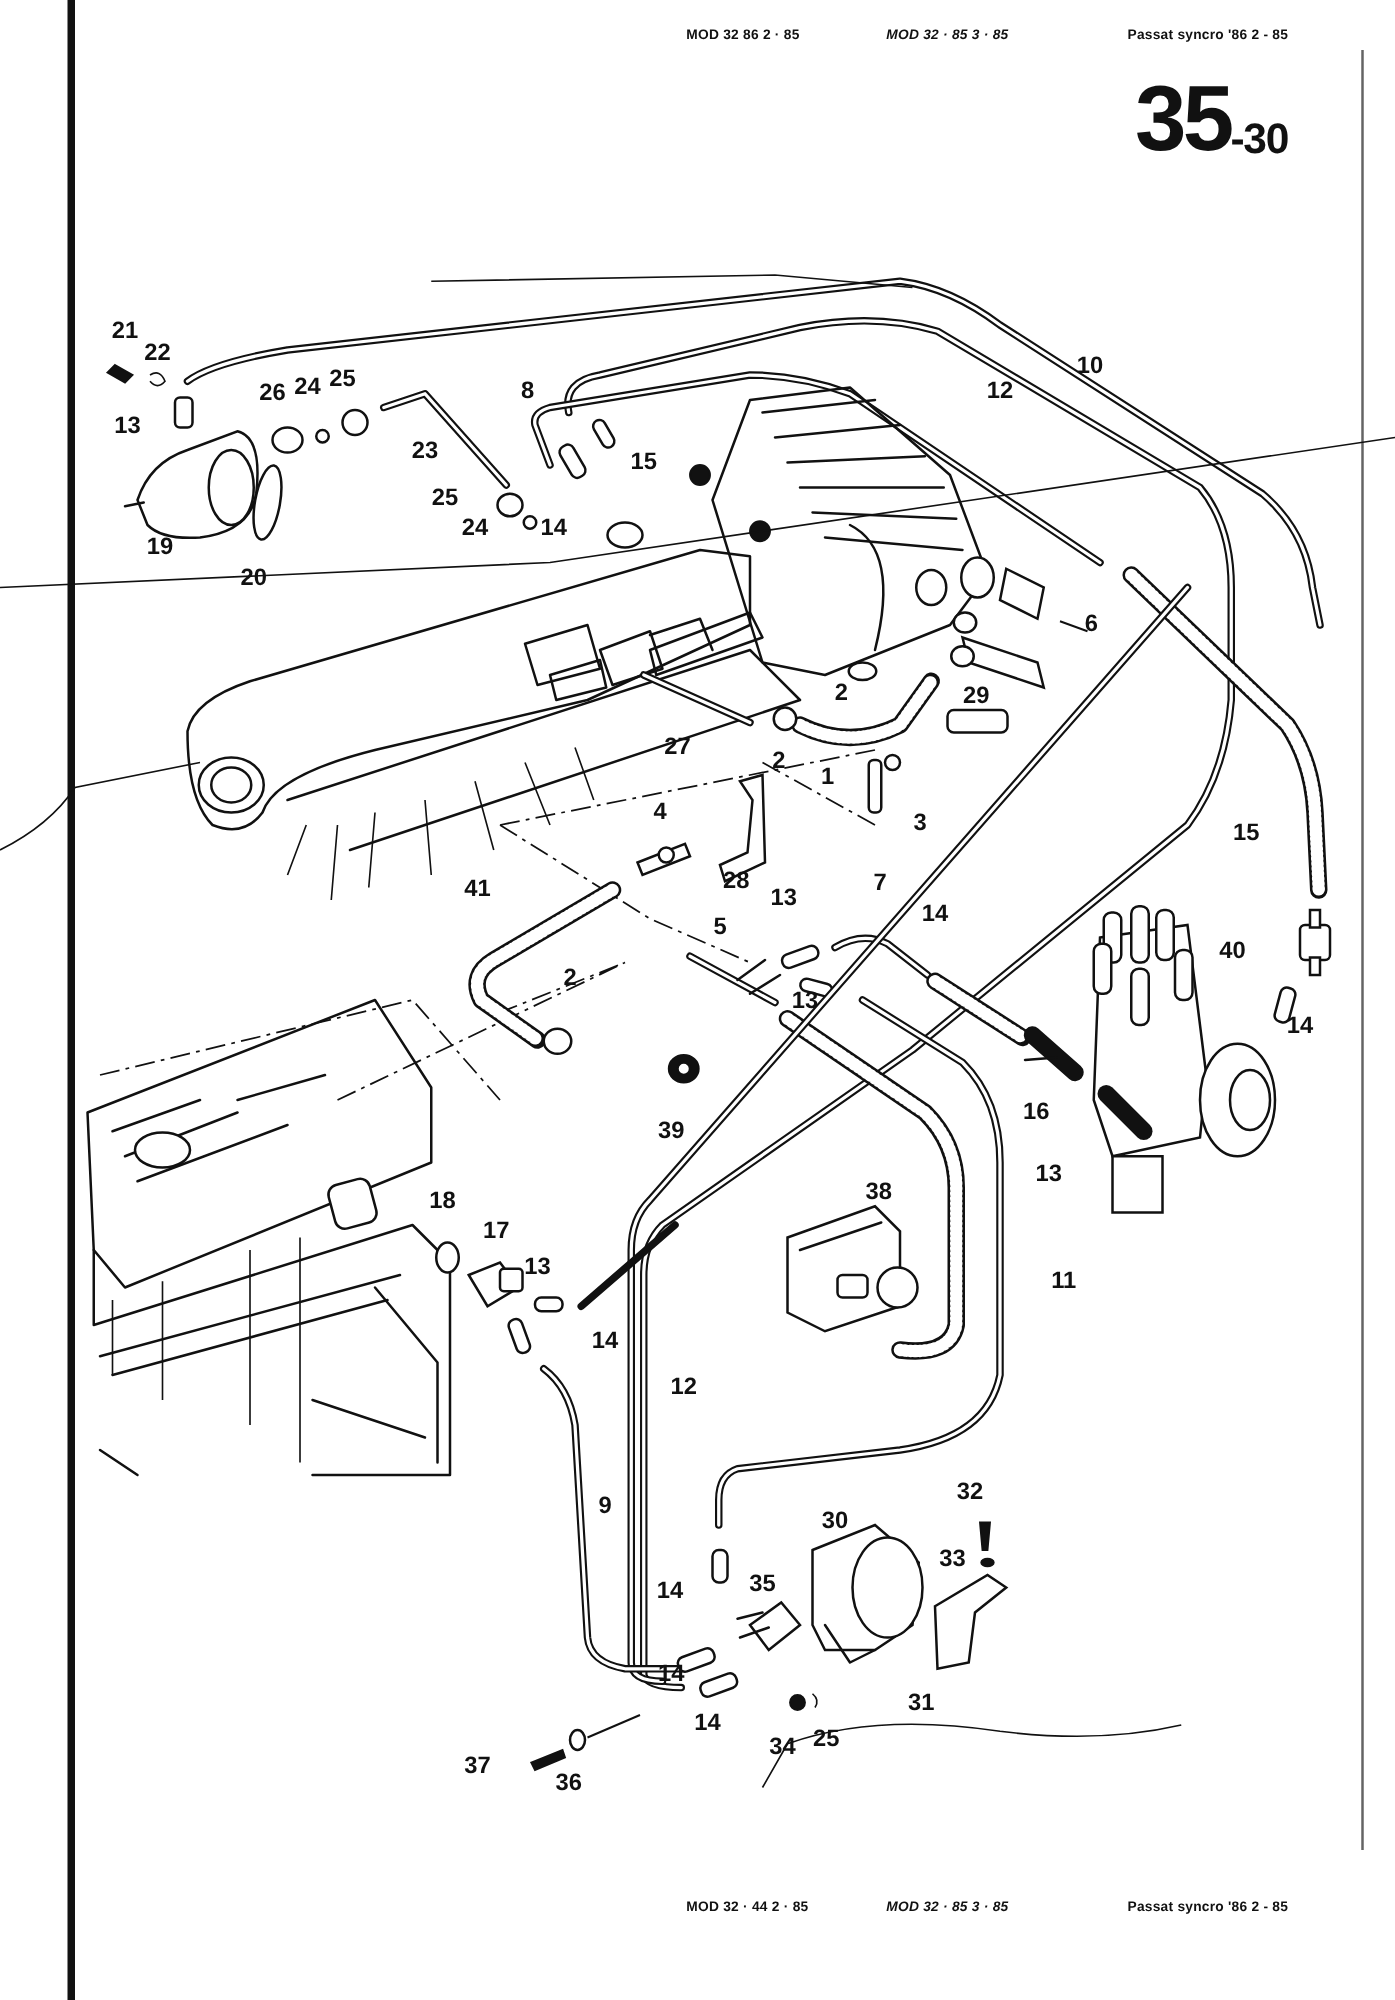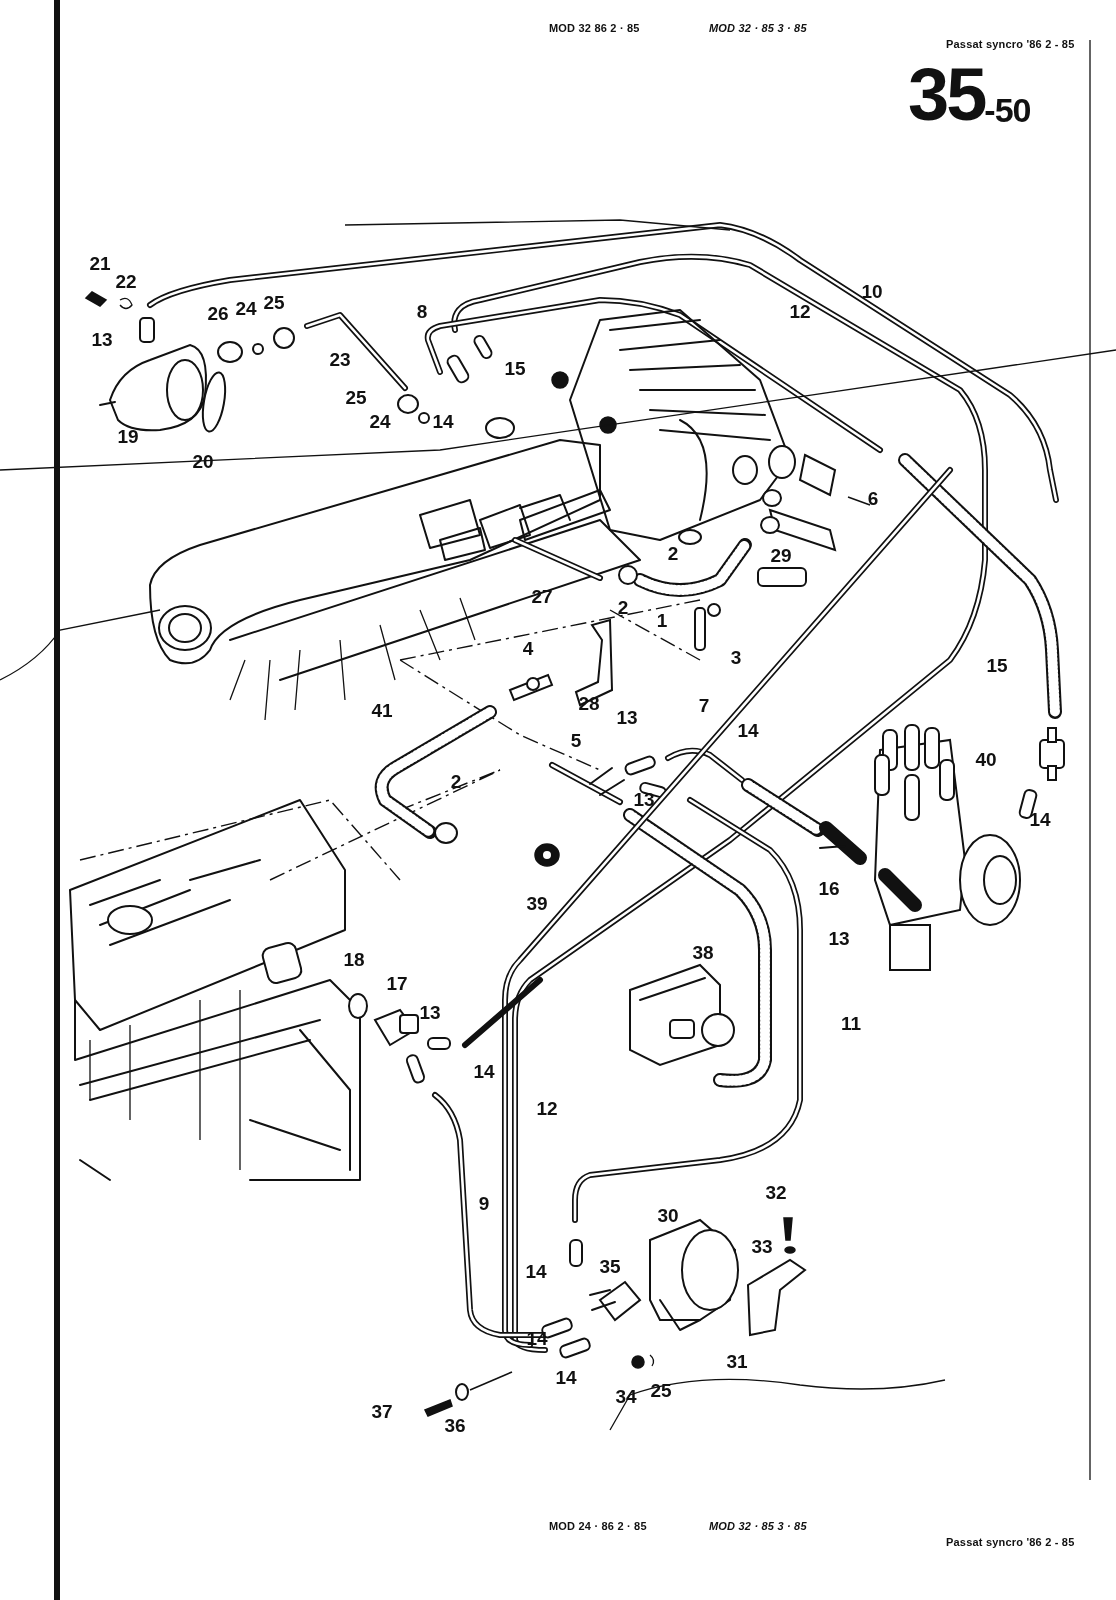--- a/index.html
+++ b/index.html
@@ -3,21 +3,21 @@
   <meta charset="utf-8">
   <style>
     html, body { margin: 0; padding: 0; background: #ffffff; }
     body { width: 1116px; height: 1600px; position: relative; overflow: hidden;
            font-family: "Liberation Sans", sans-serif; color: #111; }
     .page-rule { position: absolute; left: 54px; top: 0; width: 6px; height: 1600px; background: #111; }
     .right-rule { position: absolute; left: 1089px; top: 40px; width: 2px; height: 1440px; background: #222; opacity: .7; }
     .header-line, .footer-line { position: absolute; font-size: 11px; font-weight: bold; white-space: nowrap; letter-spacing: .2px; }
     .header-line { top: 22px; }
     .footer-line { top: 1520px; }
-    .hd-a { left: 514px; padding-left: 35px; } .hd-b { left: 709px; font-style: italic; } .hd-c { left: 946px; margin-top: 16px; }
+    .hd-a { left: 514px; padding-left: 35px; } .hd-b { left: 709px; font-style: italic; } .hd-c { left: 902px; }
     .page-number { position: absolute; left: 908px; top: 58px; font-size: 74px; font-weight: bold; letter-spacing: -3px; line-height: 1; }
     .page-number .sub { font-size: 34px; letter-spacing: -1px; vertical-align: -2px; }
     svg#diagram { position: absolute; left: 0; top: 0; width: 1116px; height: 1600px; }
     .callout { font-family: "Liberation Sans", sans-serif; font-weight: bold; font-size: 19px; fill: #111; }
     .leader { stroke: #111; stroke-width: 1.6; fill: none; }
     .ln { stroke: #111; stroke-width: 2; fill: none; stroke-linecap: round; stroke-linejoin: round; }
     .ln-thin { stroke: #111; stroke-width: 1.3; fill: none; }
     .dash { stroke: #111; stroke-width: 1.4; fill: none; stroke-dasharray: 16 5 3 5; }
     .hose { stroke: #111; stroke-width: 14; fill: none; stroke-linecap: round; stroke-linejoin: round; }
     .hose-in { stroke: #fff; stroke-width: 10; fill: none; stroke-linecap: round; stroke-linejoin: round; stroke-dasharray: 1 3; }
@@ -29,21 +29,21 @@
 </head>
 <body>
 
 <div class="page-rule"></div>
 <div class="right-rule"></div>
 
 <div class="header-line hd-a">MOD 32  86  2 · 85</div>
 <div class="header-line hd-b">MOD 32 · 85  3 · 85</div>
 <div class="header-line hd-c">Passat syncro '86 2 - 85</div>
 
-<div class="page-number"><span>35</span><span class="sub">-50</span></div>
+<div class="page-number"><span>35</span><span class="sub">-30</span></div>
 
 <svg id="diagram" viewBox="0 0 1116 1600" xmlns="http://www.w3.org/2000/svg">
 
   <g>
     <path class="pipe-o" d="M150 305 Q170 290 230 280 L720 225 Q760 230 800 260 L1010 395 Q1045 425 1050 470 L1056 500"></path>
     <path class="pipe-i" d="M150 305 Q170 290 230 280 L720 225 Q760 230 800 260 L1010 395 Q1045 425 1050 470 L1056 500"></path>
   </g>
   <g>
     <path class="pipe-o" d="M455 330 Q450 305 480 300 L640 262 Q700 250 750 265 L960 390 Q985 420 985 470 L985 560 Q980 620 950 660 L730 840 L530 980 Q515 995 515 1020 L515 1340 Q518 1350 545 1350"></path>
     <path class="pipe-i" d="M455 330 Q450 305 480 300 L640 262 Q700 250 750 265 L960 390 Q985 420 985 470 L985 560 Q980 620 950 660 L730 840 L530 980 Q515 995 515 1020 L515 1340 Q518 1350 545 1350"></path>
@@ -325,15 +325,15 @@
       <text x="537" y="1345" class="callout" text-anchor="middle">14</text>
       <text x="737" y="1368" class="callout" text-anchor="middle">31</text>
       <text x="566" y="1384" class="callout" text-anchor="middle">14</text>
       <text x="626" y="1403" class="callout" text-anchor="middle">34</text>
       <text x="661" y="1397" class="callout" text-anchor="middle">25</text>
       <text x="382" y="1418" class="callout" text-anchor="middle">37</text>
       <text x="455" y="1432" class="callout" text-anchor="middle">36</text>
     </g>
 </svg>
 
-<div class="footer-line hd-a">MOD 24 · 86  2 · 85</div>
+<div class="footer-line hd-a">MOD 32 · 44  2 · 85</div>
 <div class="footer-line hd-b">MOD 32 · 85  3 · 85</div>
 <div class="footer-line hd-c">Passat syncro '86 2 - 85</div>
 
 </body></html>

